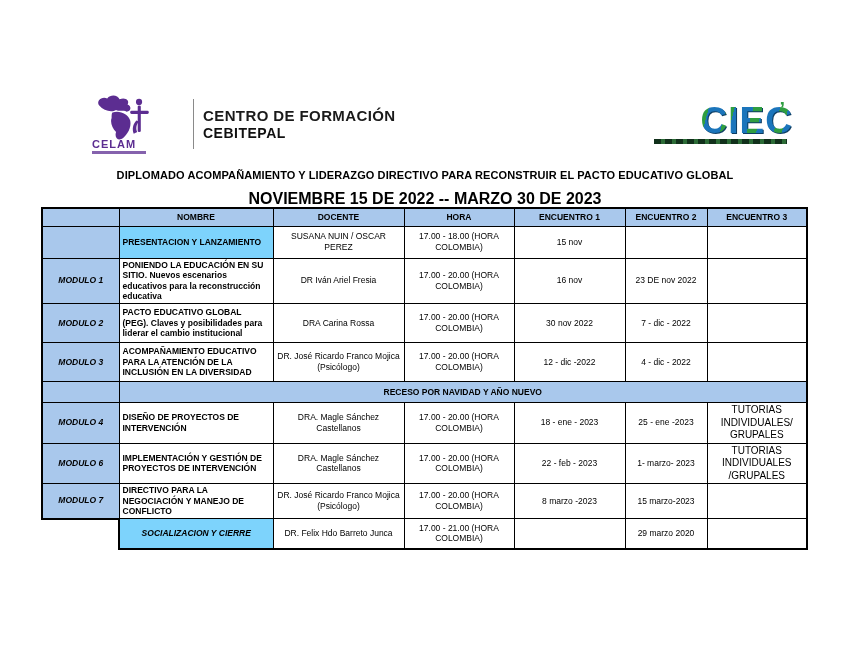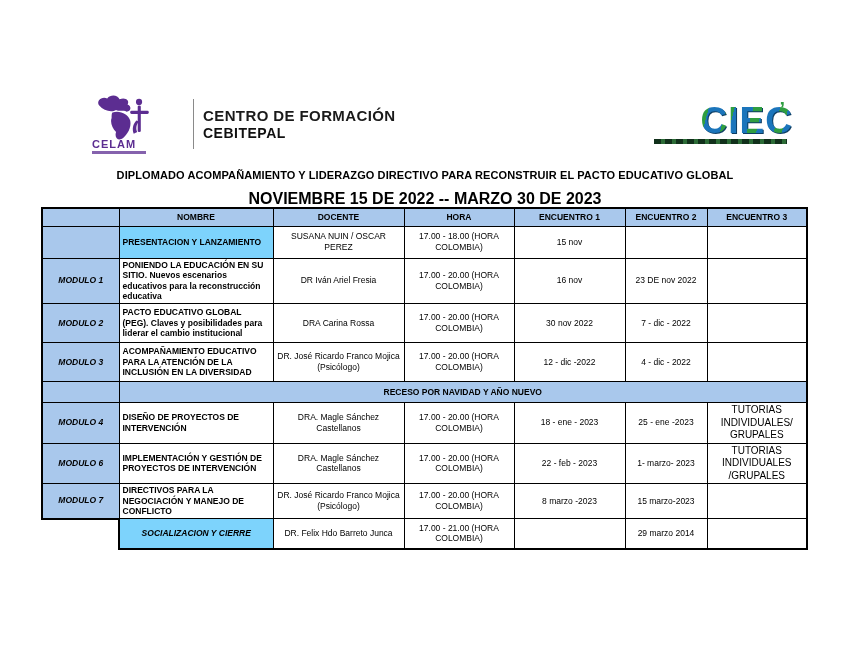--- a/index.html
+++ b/index.html
@@ -168,33 +168,33 @@
       <td class="nombre">IMPLEMENTACIÓN Y GESTIÓN DE PROYECTOS DE INTERVENCIÓN</td>
       <td class="center">DRA. Magle Sánchez Castellanos</td>
       <td class="center">17.00  - 20.00  (HORA COLOMBIA)</td>
       <td class="center">22 - feb - 2023</td>
       <td class="center">1- marzo- 2023</td>
       <td class="center br2" style="font-size:10px">TUTORIAS INDIVIDUALES /GRUPALES</td>
     </tr>
 
     <tr style="height:35px">
       <td class="blue modulo bl2 bb2">MODULO 7</td>
-      <td class="nombre">DIRECTIVOS PARA  LA NEGOCIACIÓN Y MANEJO DE CONFLICTO</td>
+      <td class="nombre">DIRECTIVO PARA  LA NEGOCIACIÓN Y MANEJO DE CONFLICTO</td>
       <td class="center">DR. José Ricardo Franco Mojica (Psicólogo)</td>
       <td class="center">17.00  - 20.00  (HORA COLOMBIA)</td>
       <td class="center">8 marzo -2023</td>
       <td class="center">15 marzo-2023</td>
       <td class="center br2"></td>
     </tr>
 
     <tr style="height:30px">
       <td class="ghost"></td>
       <td class="yellow nombre center italic bl2 bb2">SOCIALIZACION  Y CIERRE</td>
       <td class="center bb2">DR. Felix Hdo Barreto Junca</td>
       <td class="center bb2">17.00  - 21.00  (HORA COLOMBIA)</td>
       <td class="center bb2"></td>
-      <td class="center bb2">29 marzo 2014</td>
+      <td class="center bb2">29 marzo 2020</td>
       <td class="center br2 bb2"></td>
     </tr>
   </tbody>
     </table>
 
 </div>
 
 </body></html>

